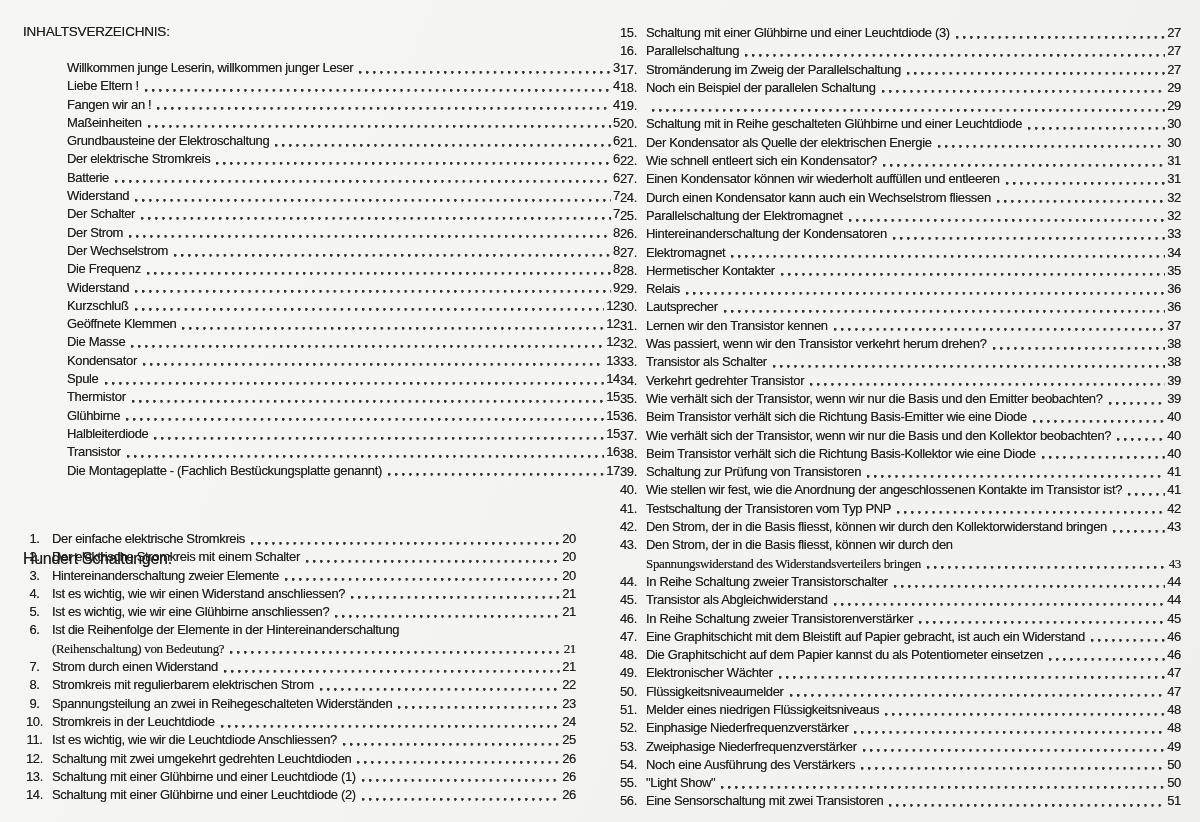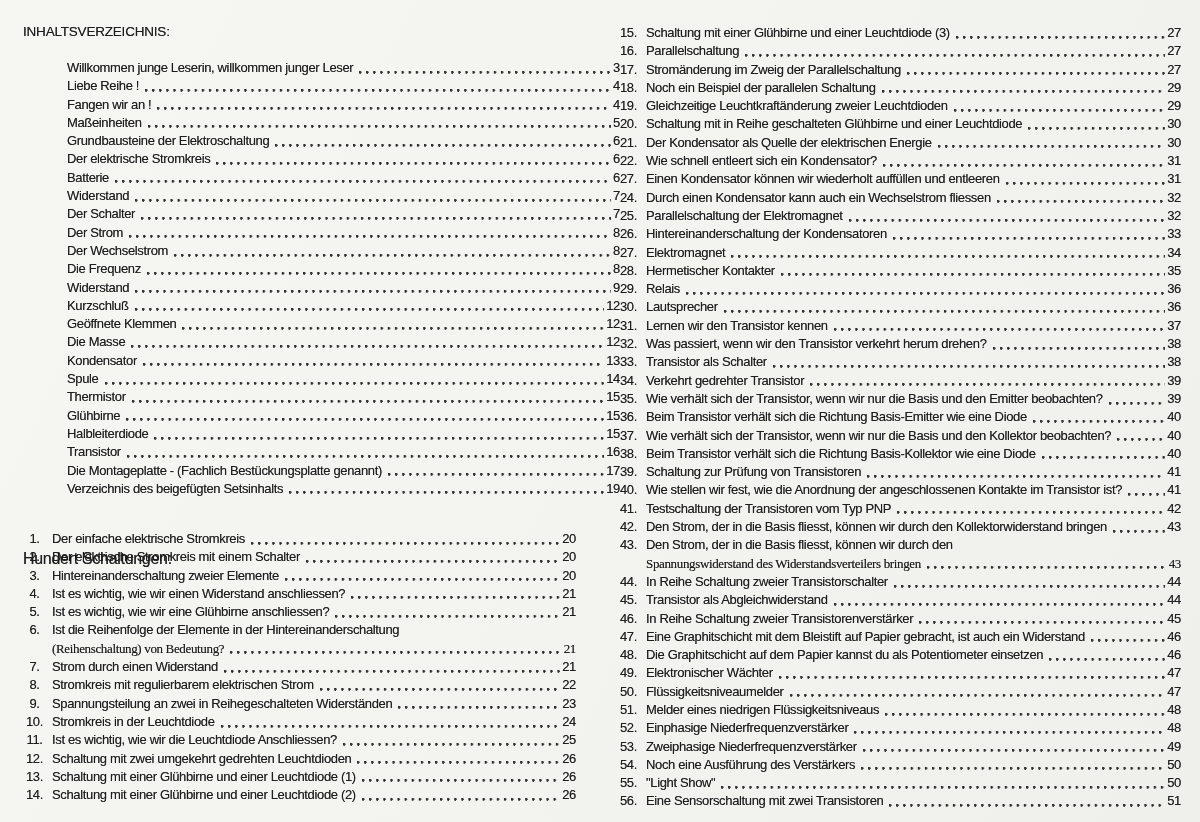--- a/index.html
+++ b/index.html
@@ -51,21 +51,21 @@
 <div class="scan-page">
   <div class="title">INHALTSVERZEICHNIS:</div>
 
   <div id="front-matter" class="toc-list">
       <div class="toc-row">
         <span class="label">Willkommen junge Leserin, willkommen junger Leser</span>
         <span class="leader"></span>
         <span class="page-num">3</span>
       </div>
       <div class="toc-row">
-        <span class="label">Liebe Reihe !</span>
+        <span class="label">Liebe Eltern !</span>
         <span class="leader"></span>
         <span class="page-num">4</span>
       </div>
       <div class="toc-row">
         <span class="label">Fangen wir an !</span>
         <span class="leader"></span>
         <span class="page-num">4</span>
       </div>
       <div class="toc-row">
         <span class="label">Maßeinheiten</span>
@@ -159,25 +159,20 @@
       </div>
       <div class="toc-row">
         <span class="label">Transistor</span>
         <span class="leader"></span>
         <span class="page-num">16</span>
       </div>
       <div class="toc-row">
         <span class="label">Die Montageplatte - (Fachlich Bestückungsplatte genannt)</span>
         <span class="leader"></span>
         <span class="page-num">17</span>
-      </div>
-      <div class="toc-row">
-        <span class="label">Verzeichnis des beigefügten Setsinhalts</span>
-        <span class="leader"></span>
-        <span class="page-num">19</span>
       </div>
     </div>
 
   <div class="heading">Hundert Schaltungen:</div>
 
   <div id="circuits-left" class="toc-list">
       <div class="toc-row">
         <span class="num">1.</span>
         <span class="label">Der einfache elektrische Stromkreis</span>
         <span class="leader"></span>
@@ -286,21 +281,20 @@
         <span class="page-num">27</span>
       </div>
       <div class="toc-row">
         <span class="num">18.</span>
         <span class="label">Noch ein Beispiel der parallelen Schaltung</span>
         <span class="leader"></span>
         <span class="page-num">29</span>
       </div>
       <div class="toc-row">
         <span class="num">19.</span>
-        <span class="label">Gleichzeitige Leuchtkraftänderung zweier Leuchtdioden</span>
         <span class="leader"></span>
         <span class="page-num">29</span>
       </div>
       <div class="toc-row">
         <span class="num">20.</span>
         <span class="label">Schaltung mit in Reihe geschalteten Glühbirne und einer Leuchtdiode</span>
         <span class="leader"></span>
         <span class="page-num">30</span>
       </div>
       <div class="toc-row">

